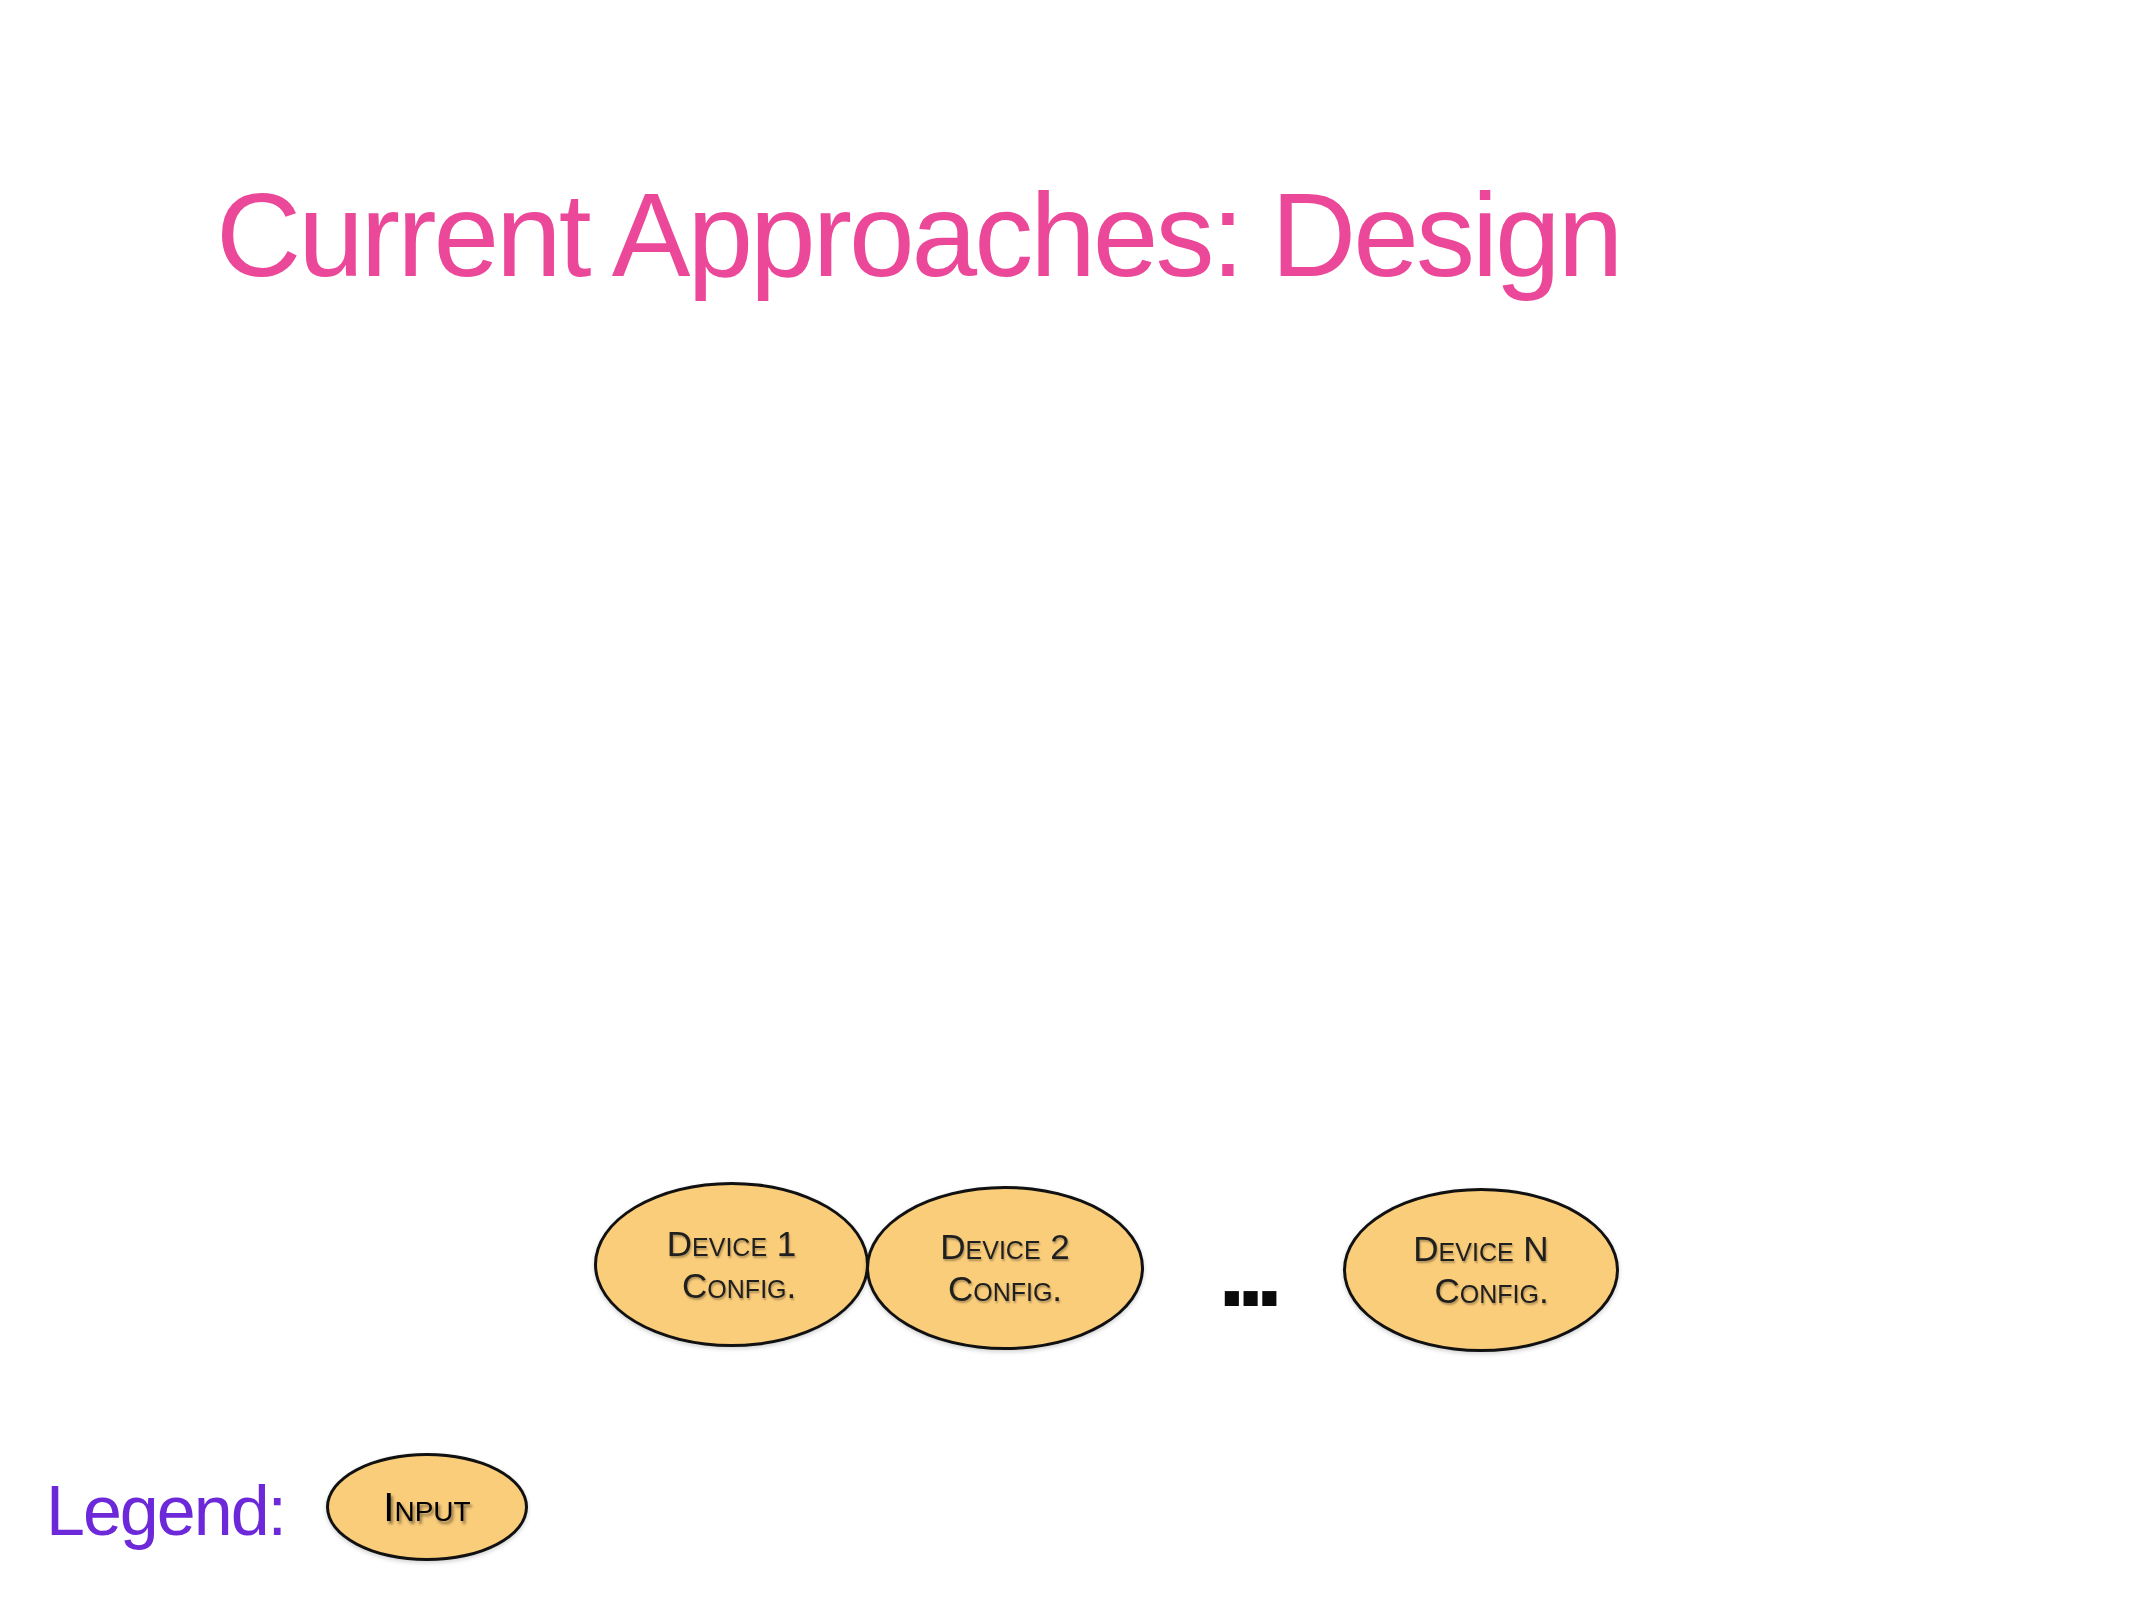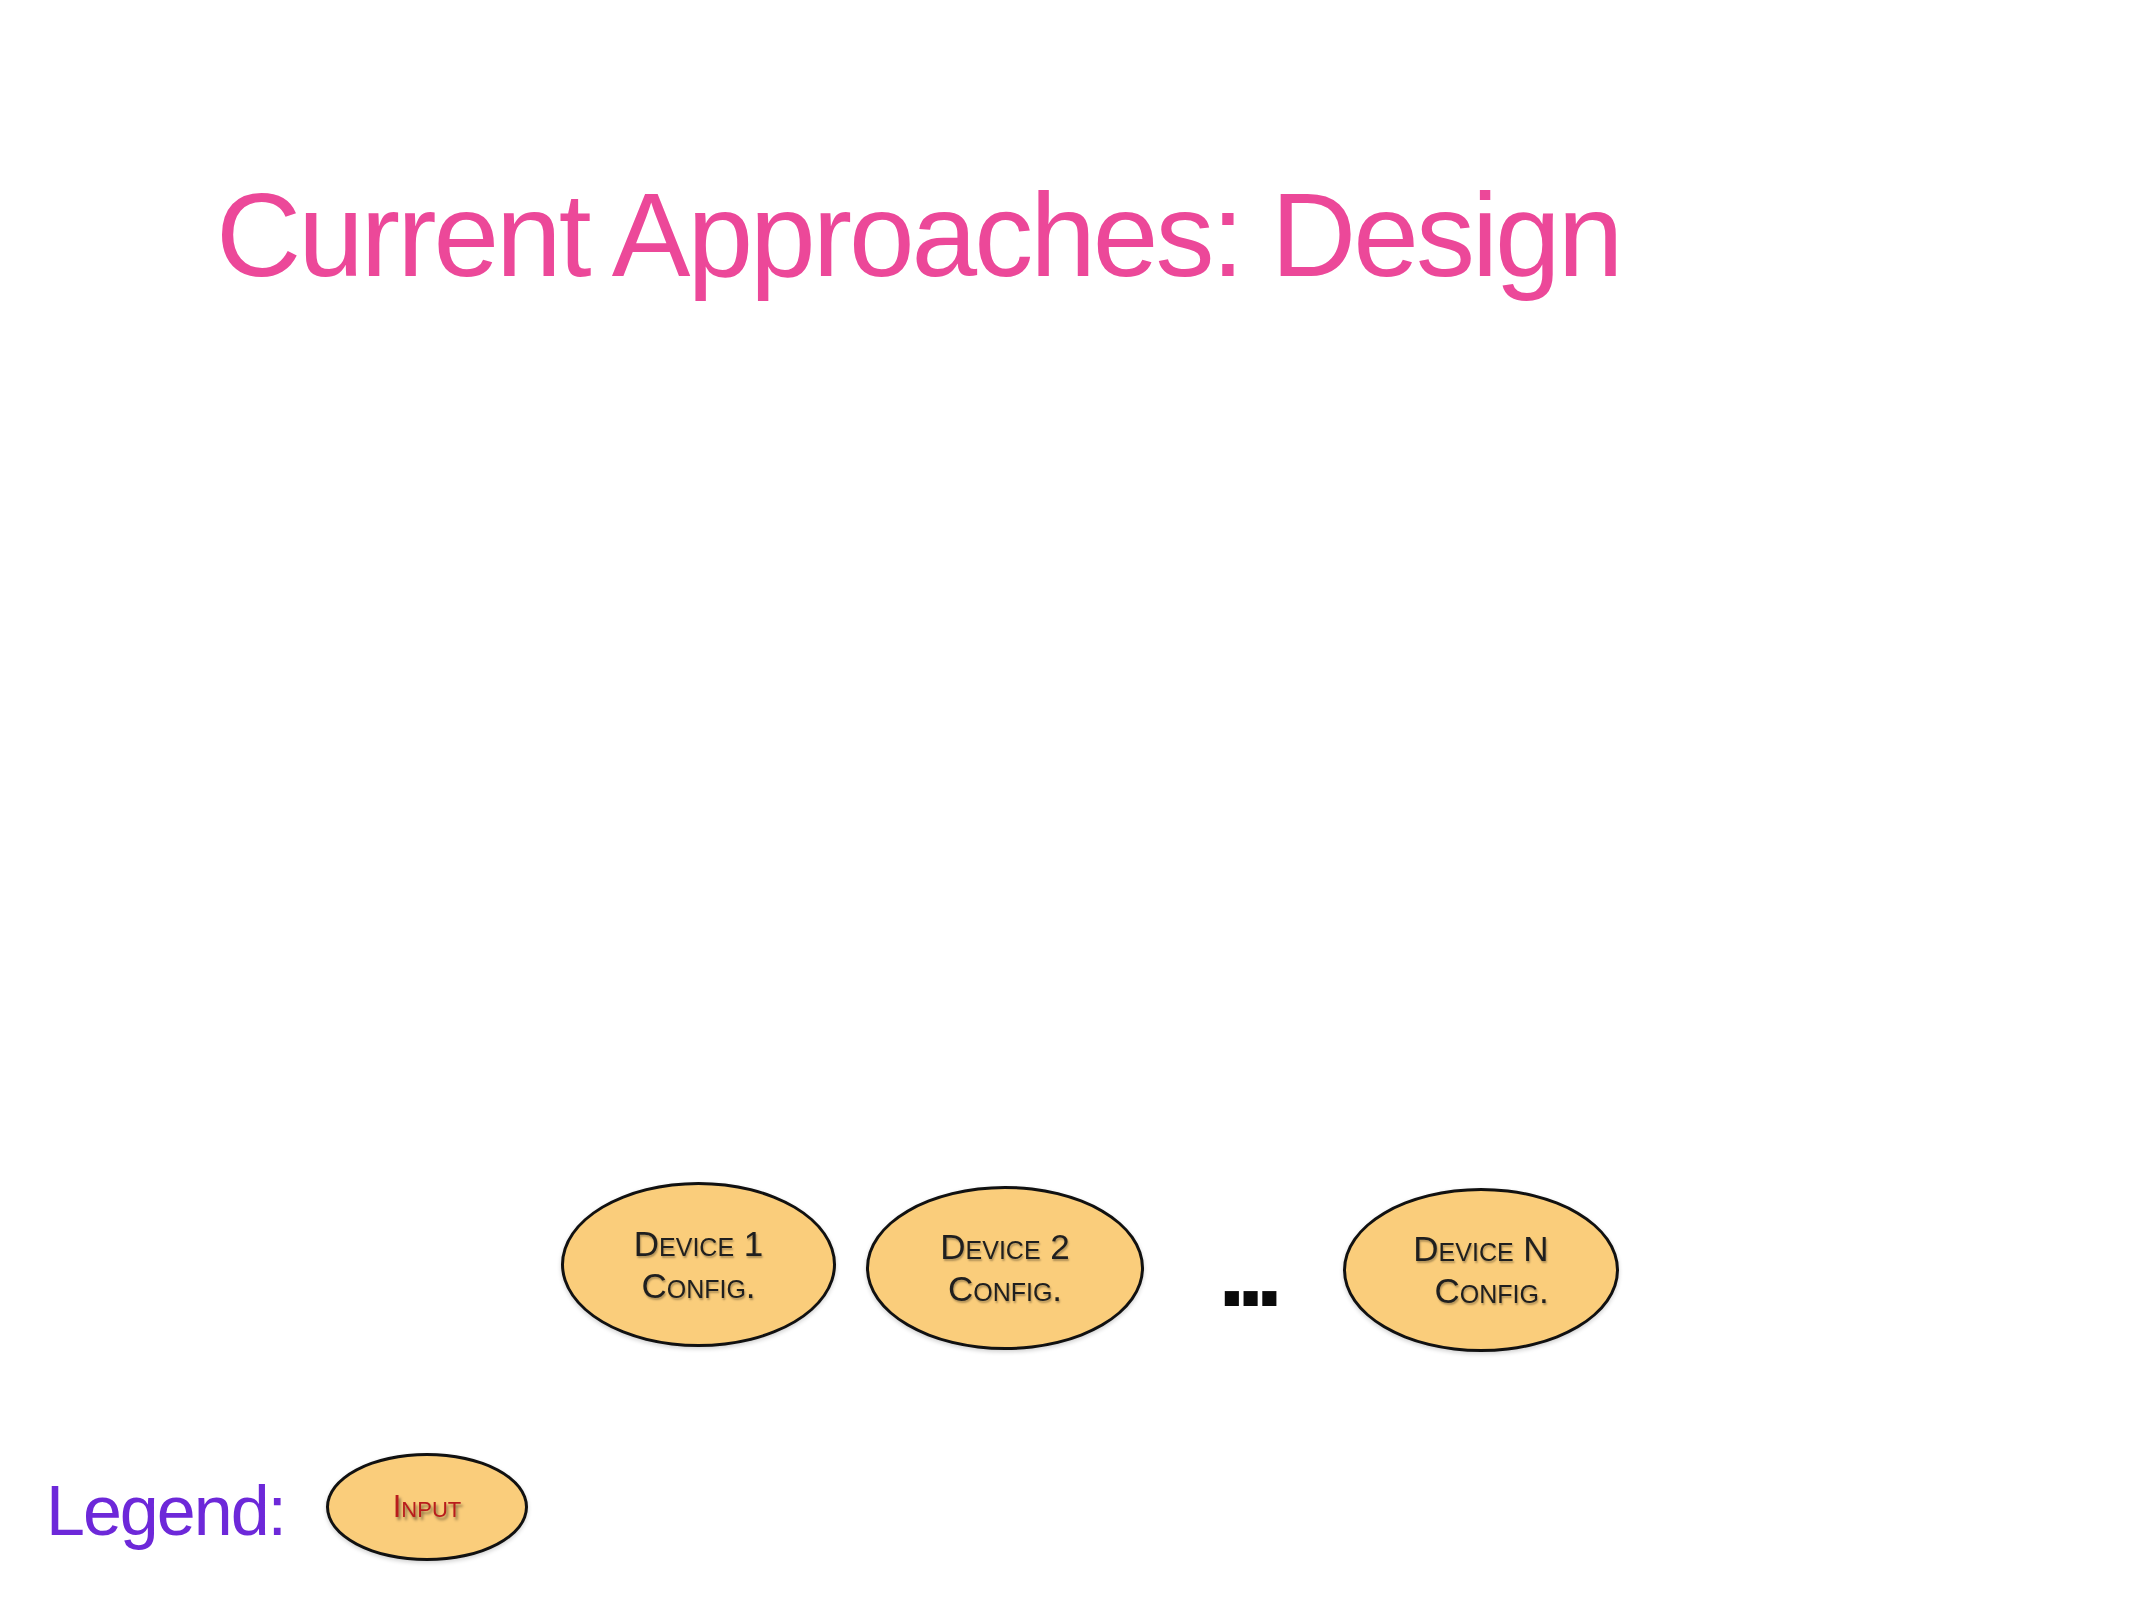--- a/index.html
+++ b/index.html
@@ -38,21 +38,21 @@
     box-shadow: 0 2px 4px rgba(0,0,0,0.18);
   }
   .node-label {
     font-variant: small-caps;
     font-size: 35px;
     line-height: 42px;
     color: #1f1f1f;
     white-space: pre-line;
     text-shadow: 1px 2px 2px rgba(0,0,0,0.30);
   }
-  .node-1 { left: 561px;  top: 1182px; width: 275px; height: 165px; }
+  .node-1 { left: 594px;  top: 1182px; width: 275px; height: 165px; text-align: right; }
   .node-2 { left: 866px;  top: 1186px; width: 278px; height: 164px; }
   .node-3 { left: 1343px; top: 1188px; width: 276px; height: 164px; text-align: right; }
   .ellipsis-dots {
     position: absolute;
     left: 1218px;
     top: 1221px;
     font-size: 100px;
     font-weight: bold;
     letter-spacing: -9px;
     line-height: 1;
@@ -68,23 +68,23 @@
     color: #6d28d9;
     white-space: nowrap;
   }
   .legend-node {
     left: 326px;
     top: 1453px;
     width: 202px;
     height: 108px;
   }
   .legend-node .node-label {
-    font-size: 31px;
+    font-size: 40px;
     line-height: 44px;
-    color: #b91c1c;
+    color: #000000;
     text-shadow: 2px 3px 3px rgba(0,0,0,0.45);
   }
 </style>
 </head>
 <body>
 
 <div class="slide-title">Current Approaches: Design</div>
 
 <div class="ellipse-node node-1">
   <span class="node-label">Device 1

